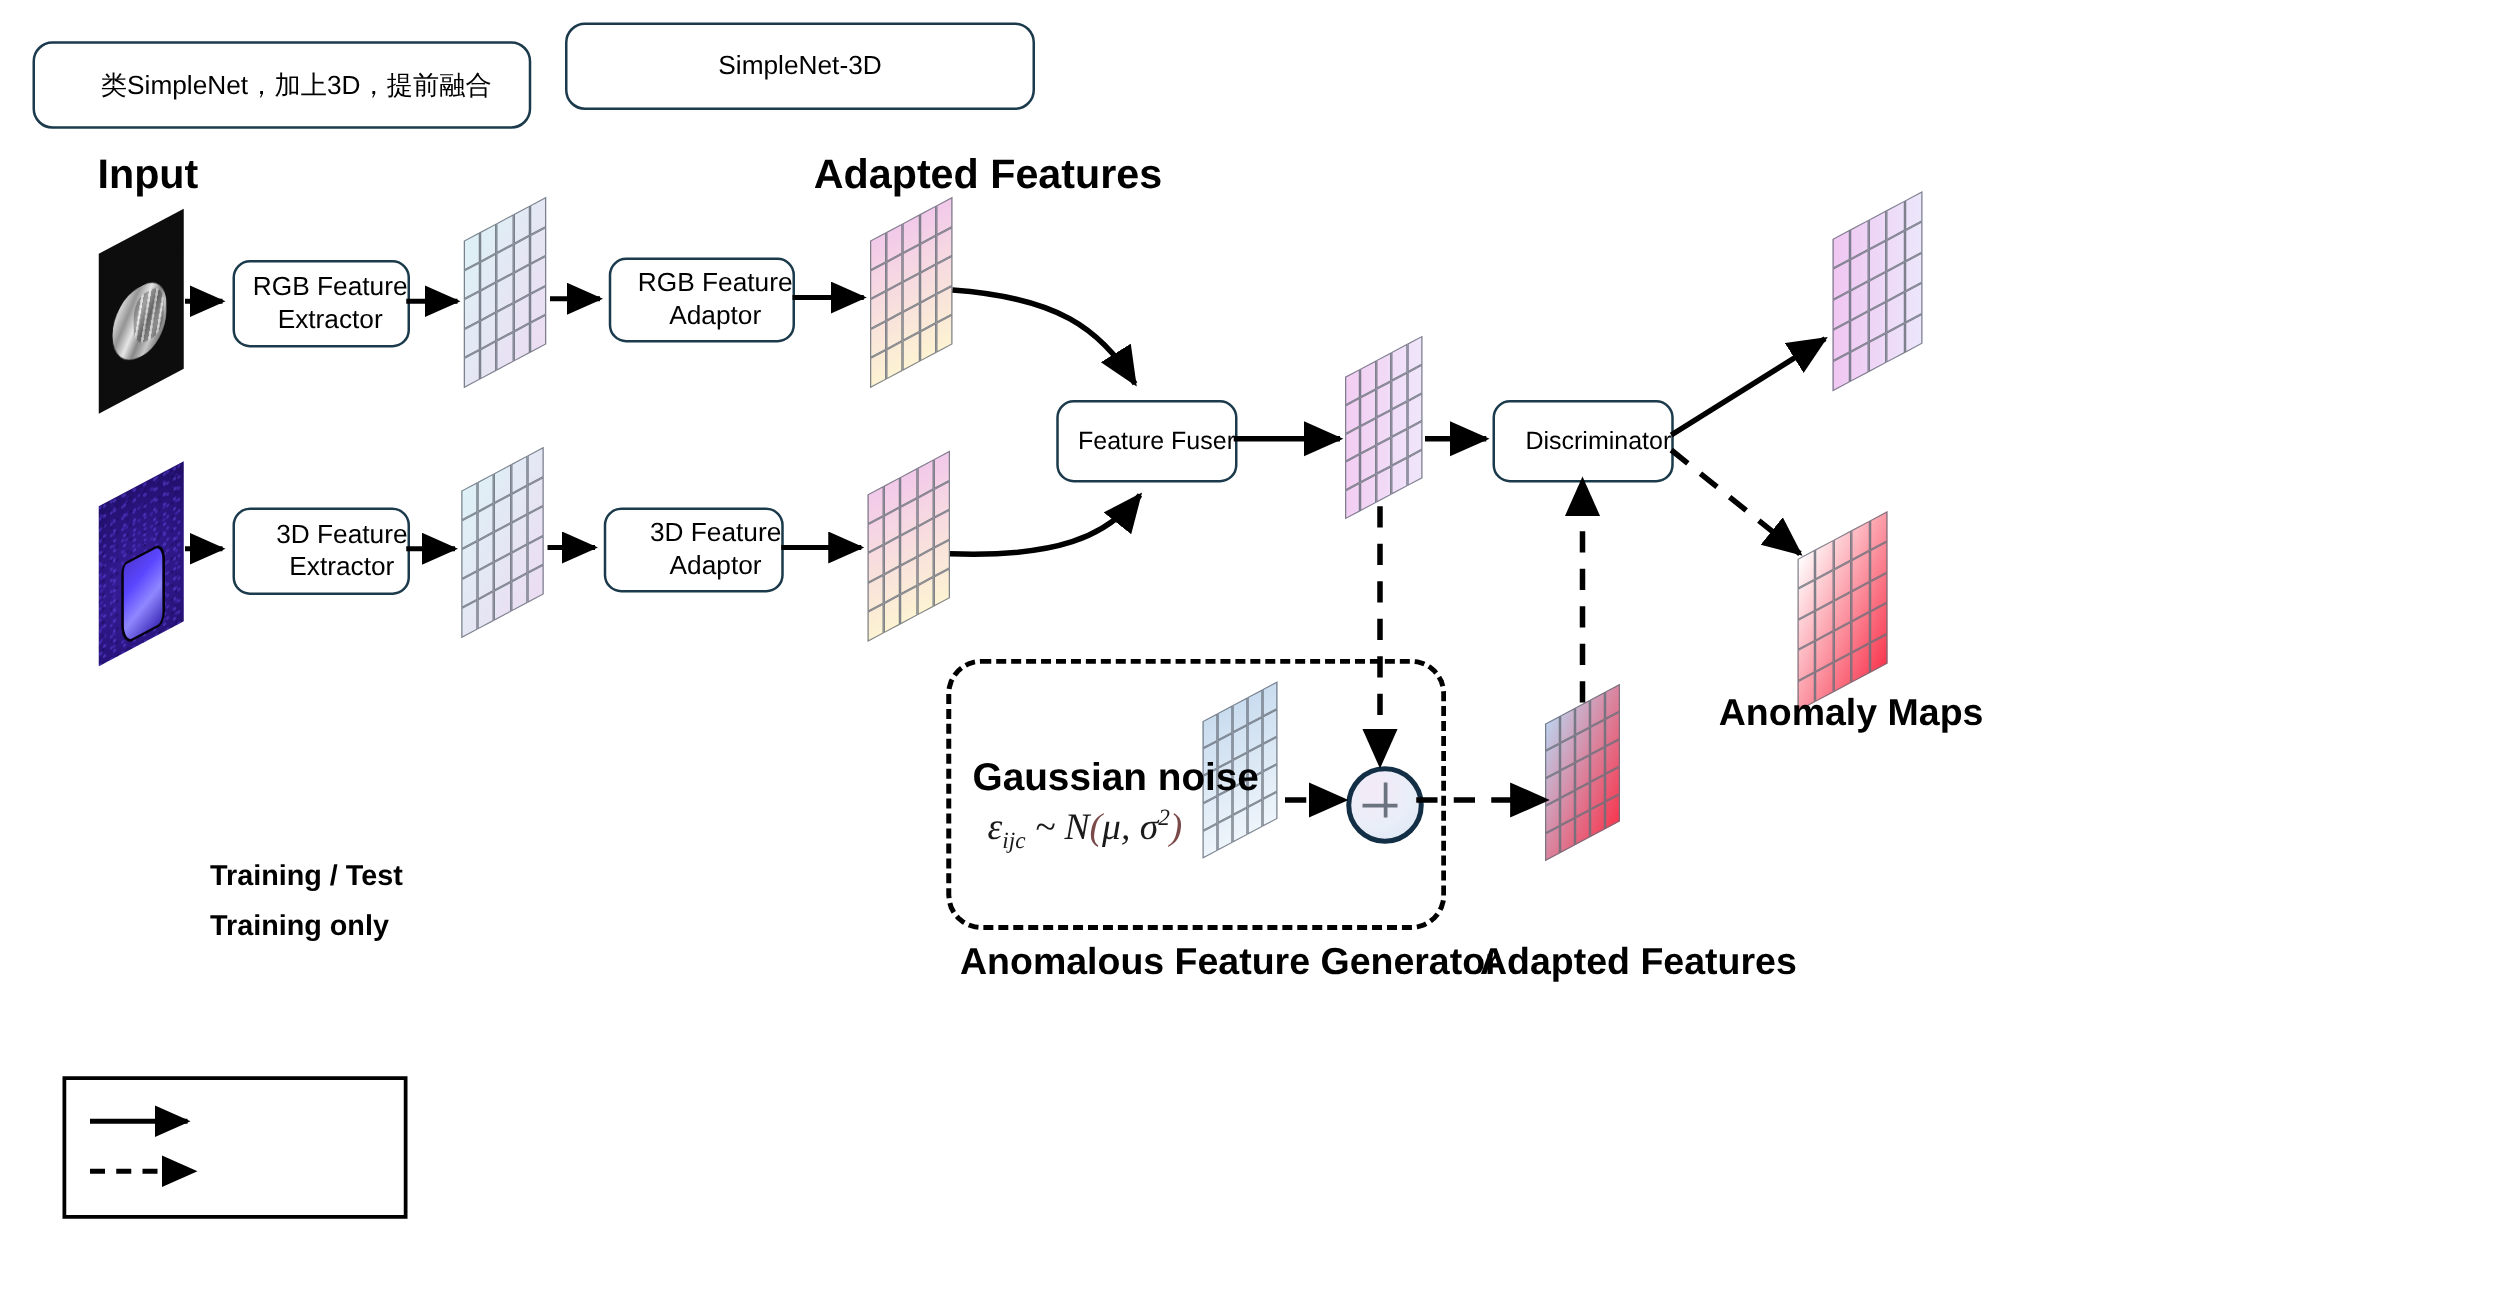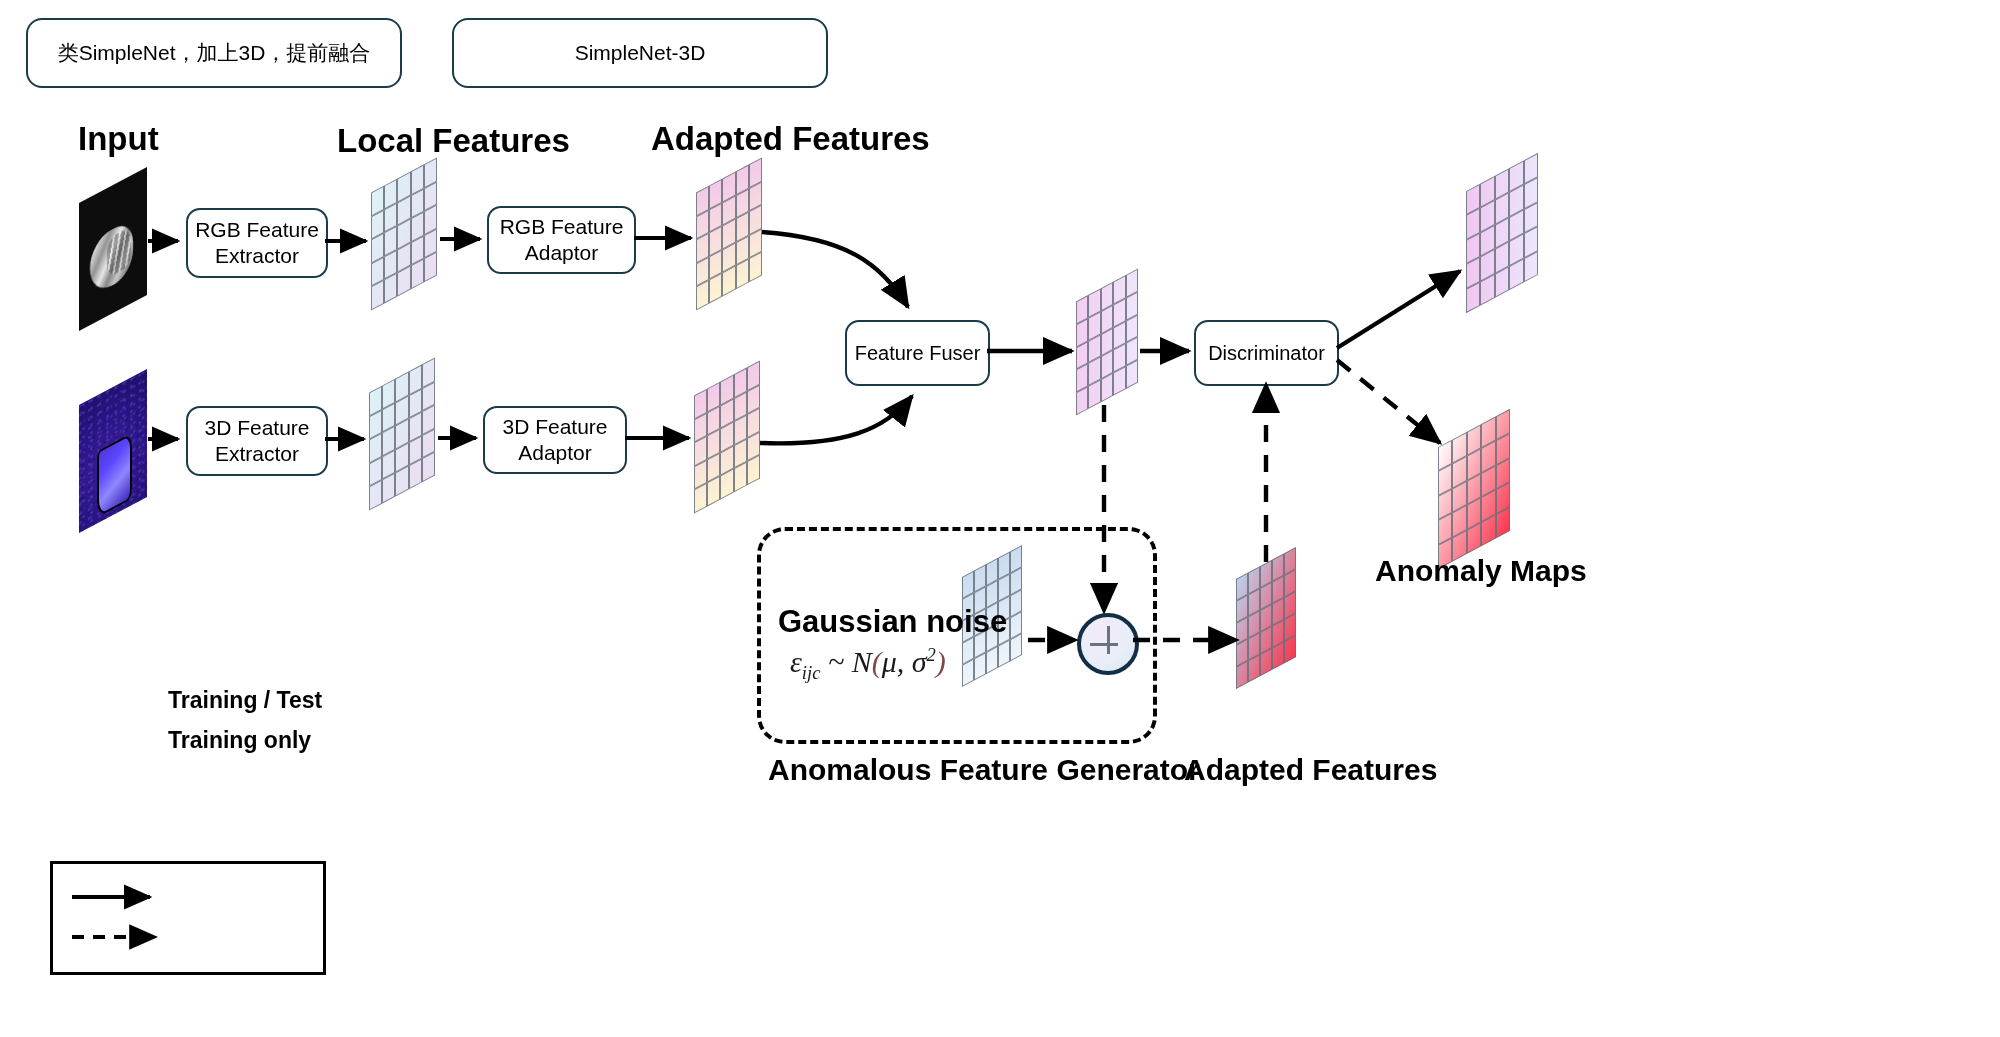--- a/index.html
+++ b/index.html
@@ -7,21 +7,21 @@
        font-family:"Liberation Sans","DejaVu Sans",sans-serif;color:#000;}
   .stage{position:absolute;left:0;top:0;width:2000px;height:1037px;}
 
   
   .note{position:absolute;border:2.5px solid #1b3a4b;border-radius:16px;background:#fff;
         display:flex;align-items:center;justify-content:center;text-align:center;
         font-size:21px;color:#000;}
 
   
   .pbox{position:absolute;border:2.5px solid #1b3a4b;border-radius:14px;background:#fff;
-        display:flex;align-items:center;justify-content:center;text-align:center;
+        display:flex;align-items:center;justify-content:flex-end;text-align:center;
         font-size:21px;line-height:1.25;color:#000;}
   .pbox.small{font-size:20px;}
 
   
   .htitle{position:absolute;font-size:33px;font-weight:700;white-space:nowrap;color:#000;}
   .blabel{position:absolute;font-size:30px;font-weight:700;white-space:nowrap;color:#000;}
 
   
   svg.overlay{position:absolute;left:0;top:0;width:2000px;height:1037px;overflow:visible;}
 
@@ -77,29 +77,28 @@
   
   .grid{position:absolute;transform:skewY(-28deg);box-sizing:border-box;}
   .grid .cellrow{display:flex;height:20%;}
   .grid .cell{flex:1;border:1.4px solid rgba(105,112,122,.85);box-sizing:border-box;}
 </style>
 </head>
 <body>
 
 <div class="stage">
 
-  <div class="note" style="left:26px;top:18px;width:372px;height:66px;">
+  <div class="note" style="left:26px;top:33px;width:372px;height:66px;padding-left:23px;">
     <span>类SimpleNet，加上3D，提前融合</span>
   </div>
   <div class="note" style="left:452px;top:18px;width:372px;height:66px;">
     <span>SimpleNet-3D</span>
   </div>
 
   <div class="htitle" style="left:78px;top:120px;">Input</div>
-  <div class="htitle" style="left:337px;top:122px;">Local Features</div>
   <div class="htitle" style="left:651px;top:120px;">Adapted Features</div>
 
   <div class="thumb rgbthumb" style="left:79px;top:185px;width:68px;height:128px;"></div>
   <div class="thumb rgbthumb" style="left:79px;top:185px;width:68px;height:128px;background:transparent;">
     <div class="obj"></div>
   </div>
 
   <div class="thumb d3thumb" style="left:79px;top:387px;width:68px;height:128px;">
     <div class="noise"></div>
     <div class="blob"></div>

